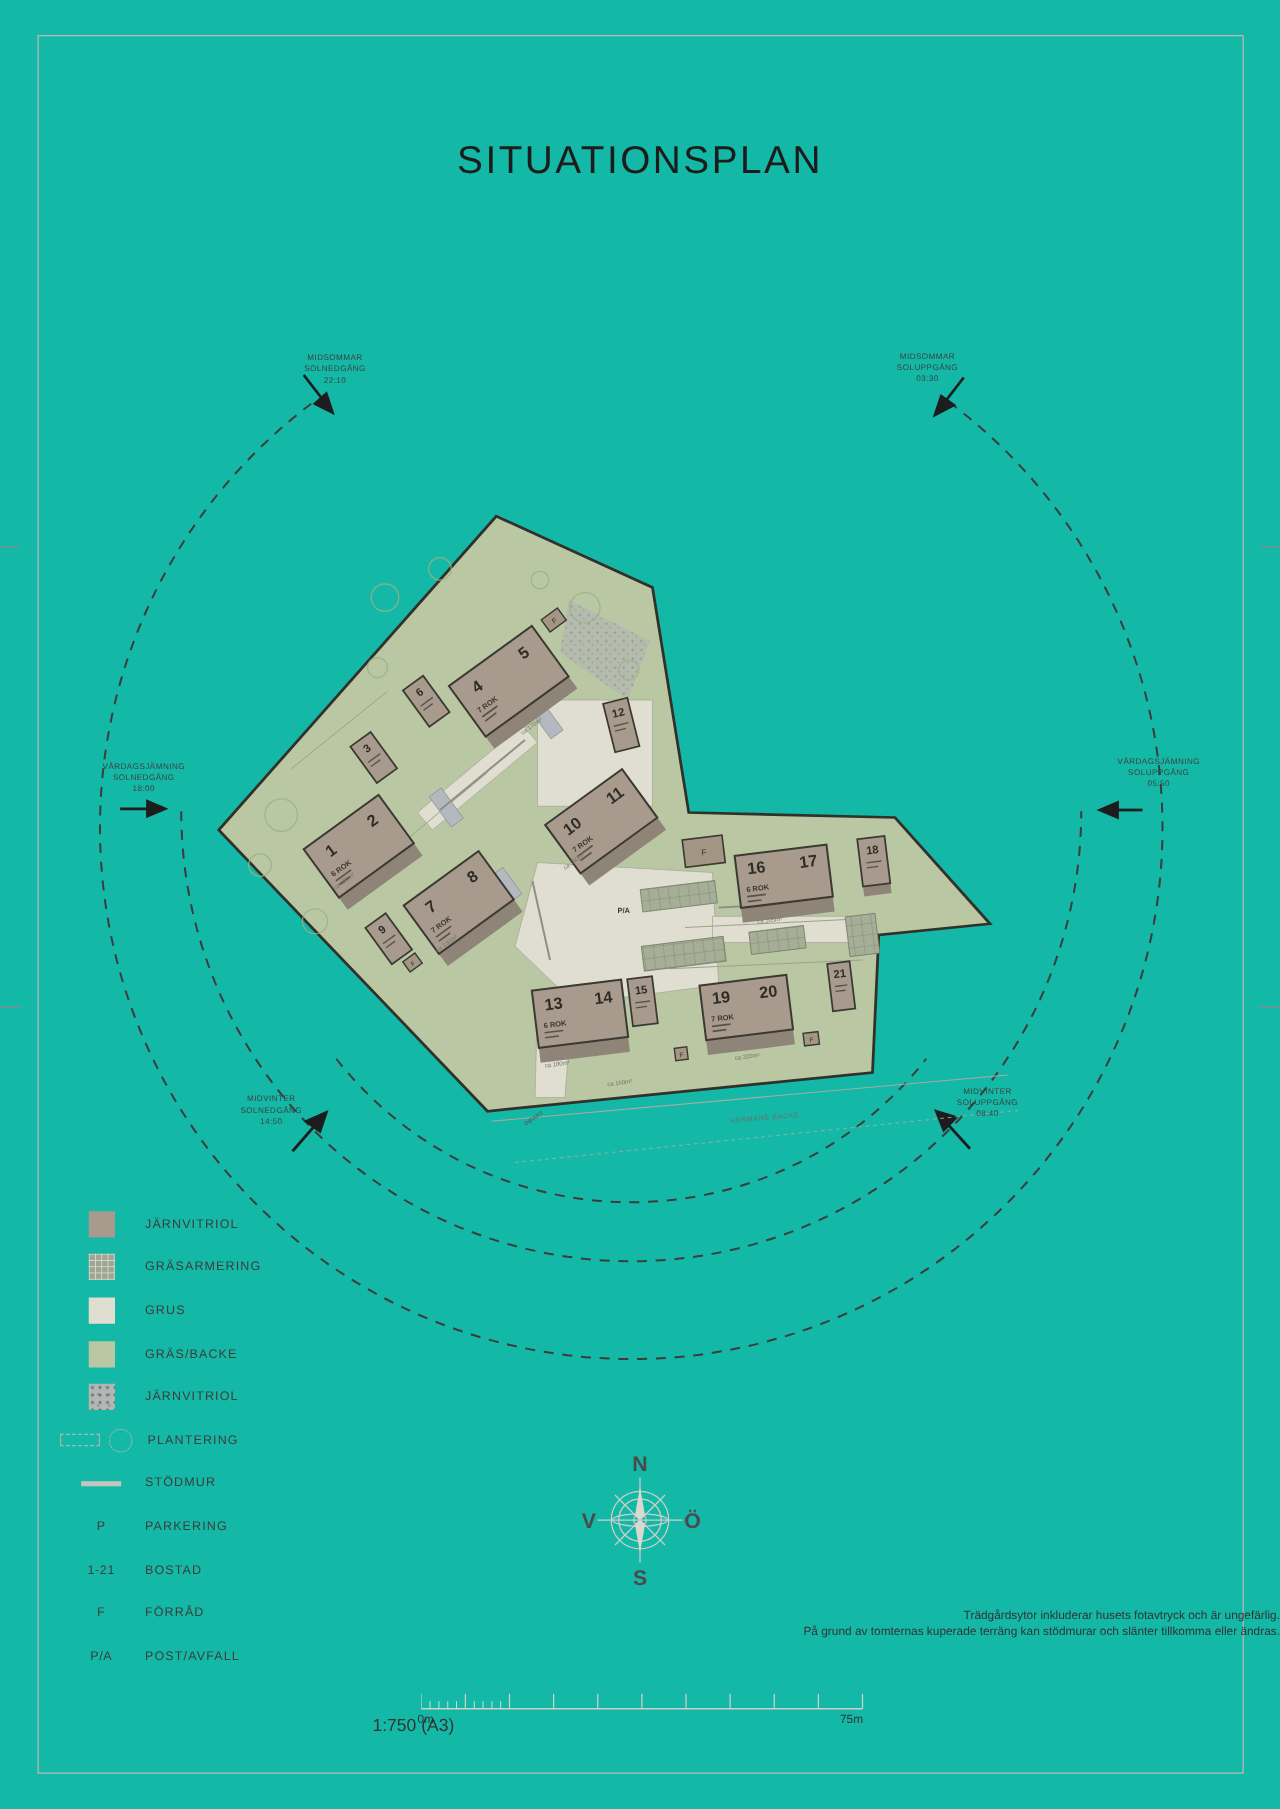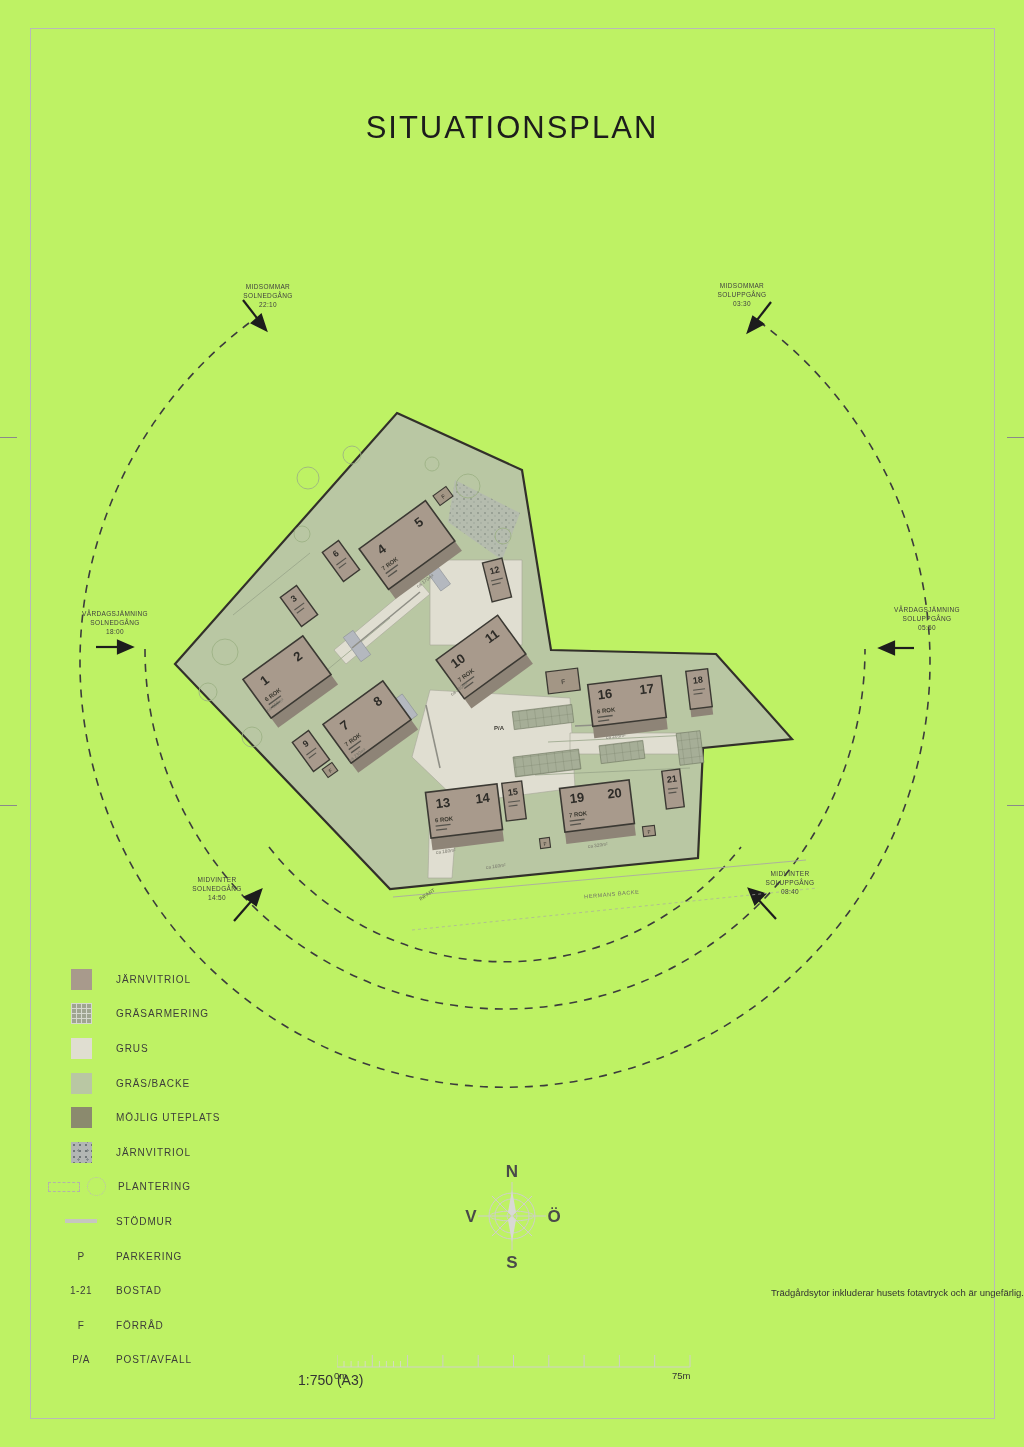--- a/index.html
+++ b/index.html
@@ -1,17 +1,17 @@
 <!DOCTYPE html>
 <html><head>
 <meta charset="utf-8">
 <style>
   html,body{margin:0;padding:0;background:#ffffff;}
   body{font-family:"Liberation Sans", sans-serif; color:#222;}
-  #page{position:relative;width:1024px;height:1447px;background:#bef264;overflow:hidden;}
+  #page{position:relative;width:1024px;height:1447px;background:#14b8a6;overflow:hidden;}
   .frame{position:absolute;left:30px;top:28px;width:963px;height:1389px;border:1px solid #b9b9b9;}
   .edge-tick{position:absolute;height:1px;background:#8a8a8a;width:17px;}
   .title{position:absolute;left:0;top:104px;width:100%;text-align:center;line-height:1.55;
          font-size:31px;letter-spacing:2px;color:#1c1c1c;}
   .sunlabel{position:absolute;width:130px;text-align:center;font-size:6.5px;line-height:1.35;
             color:#3f3f3f;letter-spacing:.35px;}
   svg text{font-family:"Liberation Sans", sans-serif;}
   .legend{position:absolute;left:46px;top:962px;width:260px;}
   .legend-row{display:flex;align-items:center;height:34.6px;}
   .swcol{width:70px;display:flex;justify-content:center;align-items:center;}
@@ -362,26 +362,20 @@
       <div class="legend-label">GRUS</div>
     </div>
     <div class="legend-row">
       <div class="swcol">
           <div class="sw" style="background:#b9c7a3"></div>
         </div>
       <div class="legend-label">GRÄS/BACKE</div>
     </div>
     <div class="legend-row">
       <div class="swcol">
-          <div class="sw" style="background:#8b8a6e"></div>
-        </div>
-      <div class="legend-label">MÖJLIG UTEPLATS</div>
-    </div>
-    <div class="legend-row">
-      <div class="swcol">
           <div class="sw sw-speckle"></div>
         </div>
       <div class="legend-label">JÄRNVITRIOL</div>
     </div>
     <div class="legend-row">
       <div class="swcol" style="width:96px;justify-content:flex-start;padding-left:2px">
         <div class="sw-plantering">
           <div class="strip"></div>
             <div class="tree"></div>
         </div>
@@ -436,20 +430,21 @@
       <polygon points="72,92 76,70 72,66 68,70"></polygon>
     </g>
     <text x="72" y="27" text-anchor="middle" font-size="17" font-weight="bold" fill="#4a4a4a">N</text>
     <text x="114" y="72" text-anchor="middle" font-size="17" font-weight="bold" fill="#4a4a4a">Ö</text>
     <text x="72" y="118" text-anchor="middle" font-size="17" font-weight="bold" fill="#4a4a4a">S</text>
     <text x="31" y="72" text-anchor="middle" font-size="17" font-weight="bold" fill="#4a4a4a">V</text>
   </svg>
 
   <div class="notes">
     <div>Trädgårdsytor inkluderar husets fotavtryck och är ungefärlig.</div>
+    <div>På grund av tomternas kuperade terräng kan stödmurar och slänter tillkomma eller ändras.</div>
   </div>
 
   <div class="scalebar-label">1:750 (A3)</div>
   <svg style="position:absolute;left:337px;top:1350px" width="356" height="20" viewBox="0 0 356 20">
     <line x1="0" y1="17" x2="353" y2="17" stroke="#cfcfc8" stroke-width="1.2"></line>
     <g stroke="#cfcfc8" stroke-width="1">
       <line x1="0" y1="17" x2="0" y2="5"></line>
         <line x1="35.3" y1="17" x2="35.3" y2="5"></line>
       <line x1="70.6" y1="17" x2="70.6" y2="5"></line>
         <line x1="105.9" y1="17" x2="105.9" y2="5"></line>

